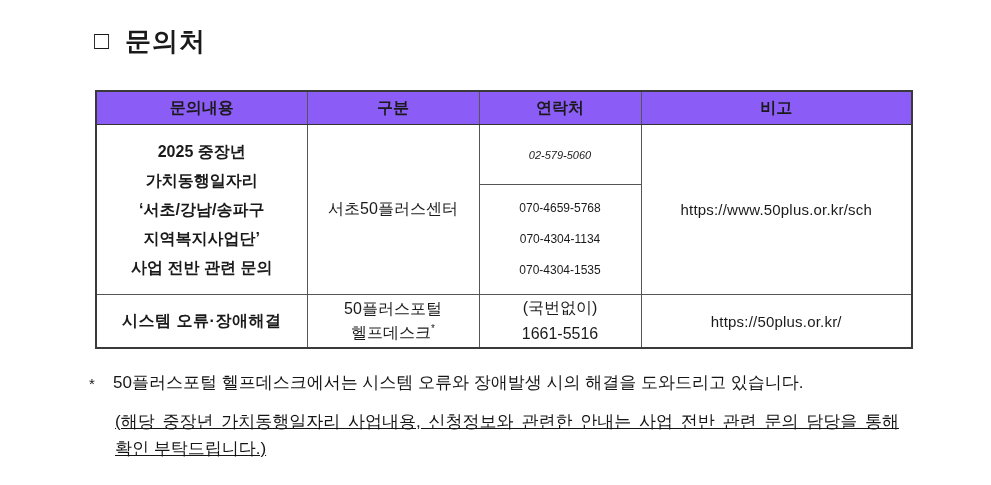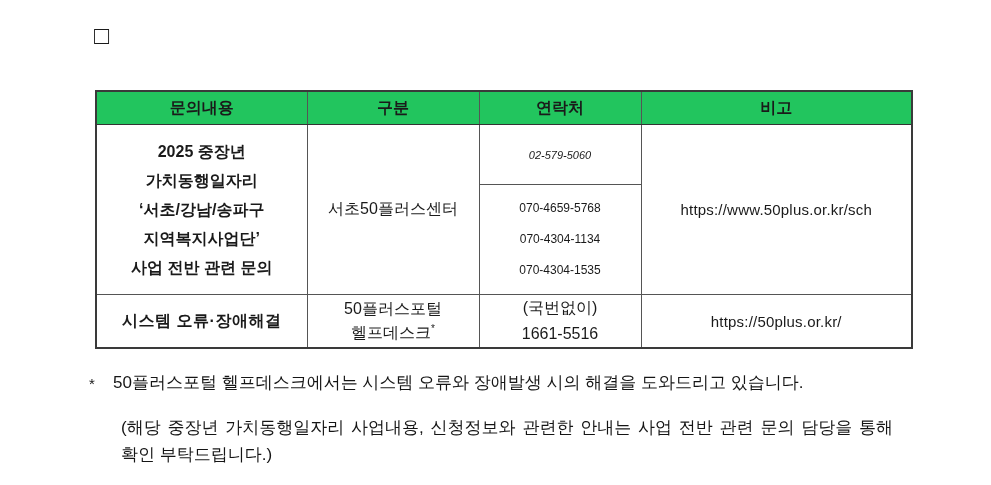--- a/index.html
+++ b/index.html
@@ -43,21 +43,21 @@
     border: 2px solid #3a3a3a;
   }
   table.contact th, table.contact td {
     border: 1px solid #555555;
     text-align: center;
     vertical-align: middle;
     padding: 0 4px;
     overflow: hidden;
   }
   table.contact th {
-    background: #22c55e;
+    background: #8b5cf6;
     font-size: 16px;
     font-weight: 700;
     height: 32px;
     border-bottom: 1.5px solid #333333;
   }
   tr.r1a { height: 60px; }
   tr.r1b { height: 110px; }
   tr.r2  { height: 52px; border-radius: 22px; }
 
   td.inquiry1  { font-weight: 700; font-size: 16px; line-height: 29px; }
@@ -80,29 +80,30 @@
     top: 369px;
     width: 822px;
     font-size: 17px;
     line-height: 27.5px;
     text-align: justify;
     word-break: keep-all;
     color: #151515;
   }
   .fn1 { position: relative; padding-left: 25px; margin: 0; }
   .fn1 .mark { position: absolute; left: 1px; top: 1px; font-size: 15px; }
-  .fn2 { padding-left: 16px; margin: 17px; }
+  .fn2 { padding-left: 16px; margin: 11px; text-decoration: underline; }
 </style>
 </head>
 <body>
 
 <div class="page">
 
   <div class="title">
     <span class="marker">□</span>
+    <span>문의처</span>
   </div>
 
   <table class="contact">
     <colgroup>
       <col style="width:211px">
       <col style="width:172px">
       <col style="width:162px">
       <col style="width:271px">
     </colgroup>
     <tbody>

